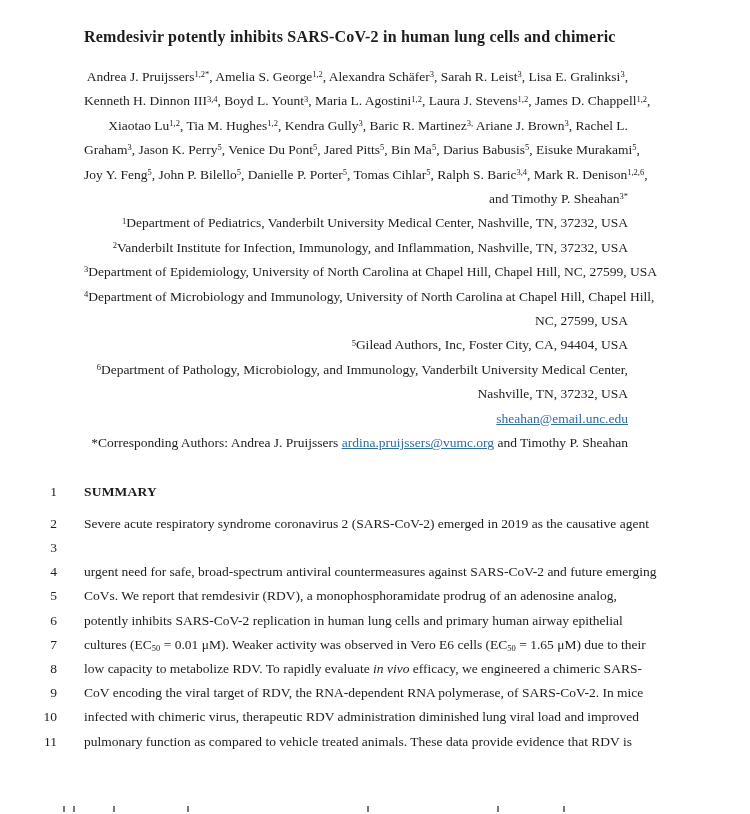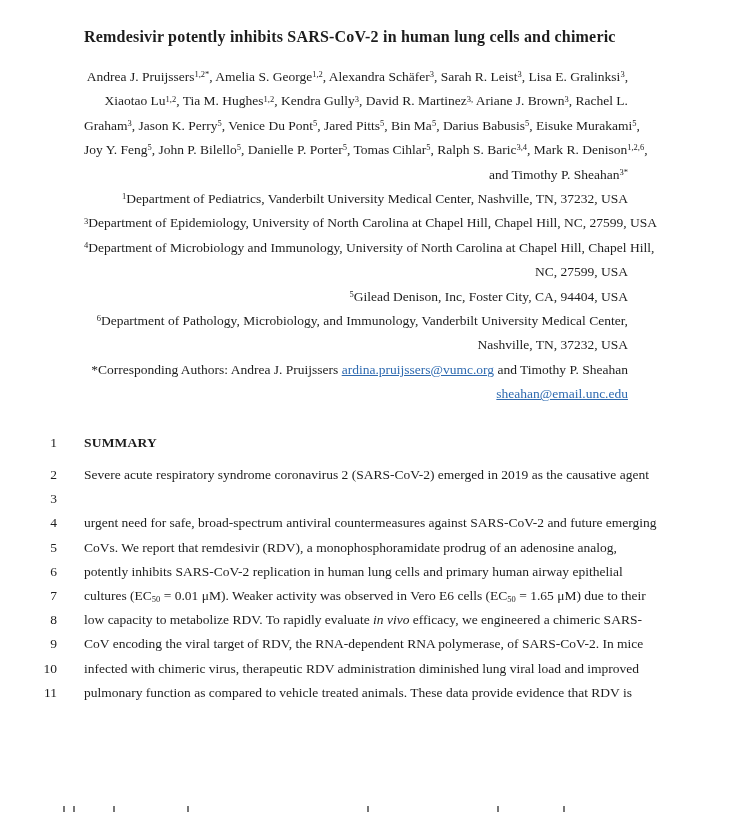--- a/index.html
+++ b/index.html
@@ -106,36 +106,38 @@
 <body>
 
 <div class="page">
 
   <div class="title-block">
     <div class="title-line">Remdesivir potently inhibits SARS-CoV-2 in human lung cells and chimeric</div>
   </div>
 
   <div class="author-block">
       <div class="doc-line"><span>Andrea J. Pruijssers</span><sup>1,2*</sup><span>, Amelia S. George</span><sup>1,2</sup><span>, Alexandra Schäfer</span><sup>3</sup><span>, Sarah R. Leist</span><sup>3</sup><span>, Lisa E. Gralinksi</span><sup>3</sup><span>,</span></div>
-      <div class="doc-line"><span>Xiaotao Lu</span><sup>1,2</sup><span>, Tia M. Hughes</span><sup>1,2</sup><span>, Kendra Gully</span><sup>3</sup><span>, David R. Martinez</span><sup>3,</sup><span> Ariane J. Brown</span><sup>3</sup><span>, Rachel L.</span></div>
+      <div class="doc-line"><span>Kenneth H. Dinnon III</span><sup>3,4</sup><span>, Boyd L. Yount</span><sup>3</sup><span>, Maria L. Agostini</span><sup>1,2</sup><span>, Laura J. Stevens</span><sup>1,2</sup><span>, James D. Chappell</span><sup>1,2</sup><span>,</span></div>
+      <div class="doc-line"><span>Xiaotao Lu</span><sup>1,2</sup><span>, Tia M. Hughes</span><sup>1,2</sup><span>, Kendra Gully</span><sup>3</sup><span>, Baric R. Martinez</span><sup>3,</sup><span> Ariane J. Brown</span><sup>3</sup><span>, Rachel L.</span></div>
       <div class="doc-line"><span>Graham</span><sup>3</sup><span>, Jason K. Perry</span><sup>5</sup><span>, Venice Du Pont</span><sup>5</sup><span>, Jared Pitts</span><sup>5</sup><span>, Bin Ma</span><sup>5</sup><span>, Darius Babusis</span><sup>5</sup><span>, Eisuke Murakami</span><sup>5</sup><span>,</span></div>
       <div class="doc-line"><span>Joy Y. Feng</span><sup>5</sup><span>, John P. Bilello</span><sup>5</sup><span>, Danielle P. Porter</span><sup>5</sup><span>, Tomas Cihlar</span><sup>5</sup><span>, Ralph S. Baric</span><sup>3,4</sup><span>, Mark R. Denison</span><sup>1,2,6</sup><span>,</span></div>
       <div class="doc-line"><span>and Timothy P. Sheahan</span><sup>3*</sup></div>
     </div>
 
   <div class="affil-block">
       <div class="doc-line"><sup>1</sup><span>Department of Pediatrics, Vanderbilt University Medical Center, Nashville, TN, 37232, USA</span></div>
+      <div class="doc-line"><sup>2</sup><span>Vanderbilt Institute for Infection, Immunology, and Inflammation, Nashville, TN, 37232, USA</span></div>
       <div class="doc-line"><sup>3</sup><span>Department of Epidemiology, University of North Carolina at Chapel Hill, Chapel Hill, NC, 27599, USA</span></div>
       <div class="doc-line"><sup>4</sup><span>Department of Microbiology and Immunology, University of North Carolina at Chapel Hill, Chapel Hill,</span></div>
       <div class="doc-line"><span>NC, 27599, USA</span></div>
-      <div class="doc-line"><sup>5</sup><span>Gilead Denison, Inc, Foster City, CA, 94404, USA</span></div>
+      <div class="doc-line"><sup>5</sup><span>Gilead Authors, Inc, Foster City, CA, 94404, USA</span></div>
       <div class="doc-line"><sup>6</sup><span>Department of Pathology, Microbiology, and Immunology, Vanderbilt University Medical Center,</span></div>
       <div class="doc-line"><span>Nashville, TN, 37232, USA</span></div>
+      <div class="doc-line"><a class="doclink" href="#">sheahan@email.unc.edu</a></div>
       <div class="doc-line"><span>*Corresponding Authors: Andrea J. Pruijssers </span><a class="doclink" href="#">ardina.pruijssers@vumc.org</a><span> and Timothy P. Sheahan</span></div>
-      <div class="doc-line"><a class="doclink" href="#">sheahan@email.unc.edu</a></div>
     </div>
 
   <div class="summary-block">
       <div class="sum-row heading">
         <div class="sum-num">1</div>
         <div class="sum-text"><span>SUMMARY</span></div>
       </div>
       <div class="sum-row">
         <div class="sum-num">2</div>
         <div class="sum-text"><span>Severe acute respiratory syndrome coronavirus 2 (SARS-CoV-2) emerged in 2019 as the causative agent</span></div>

